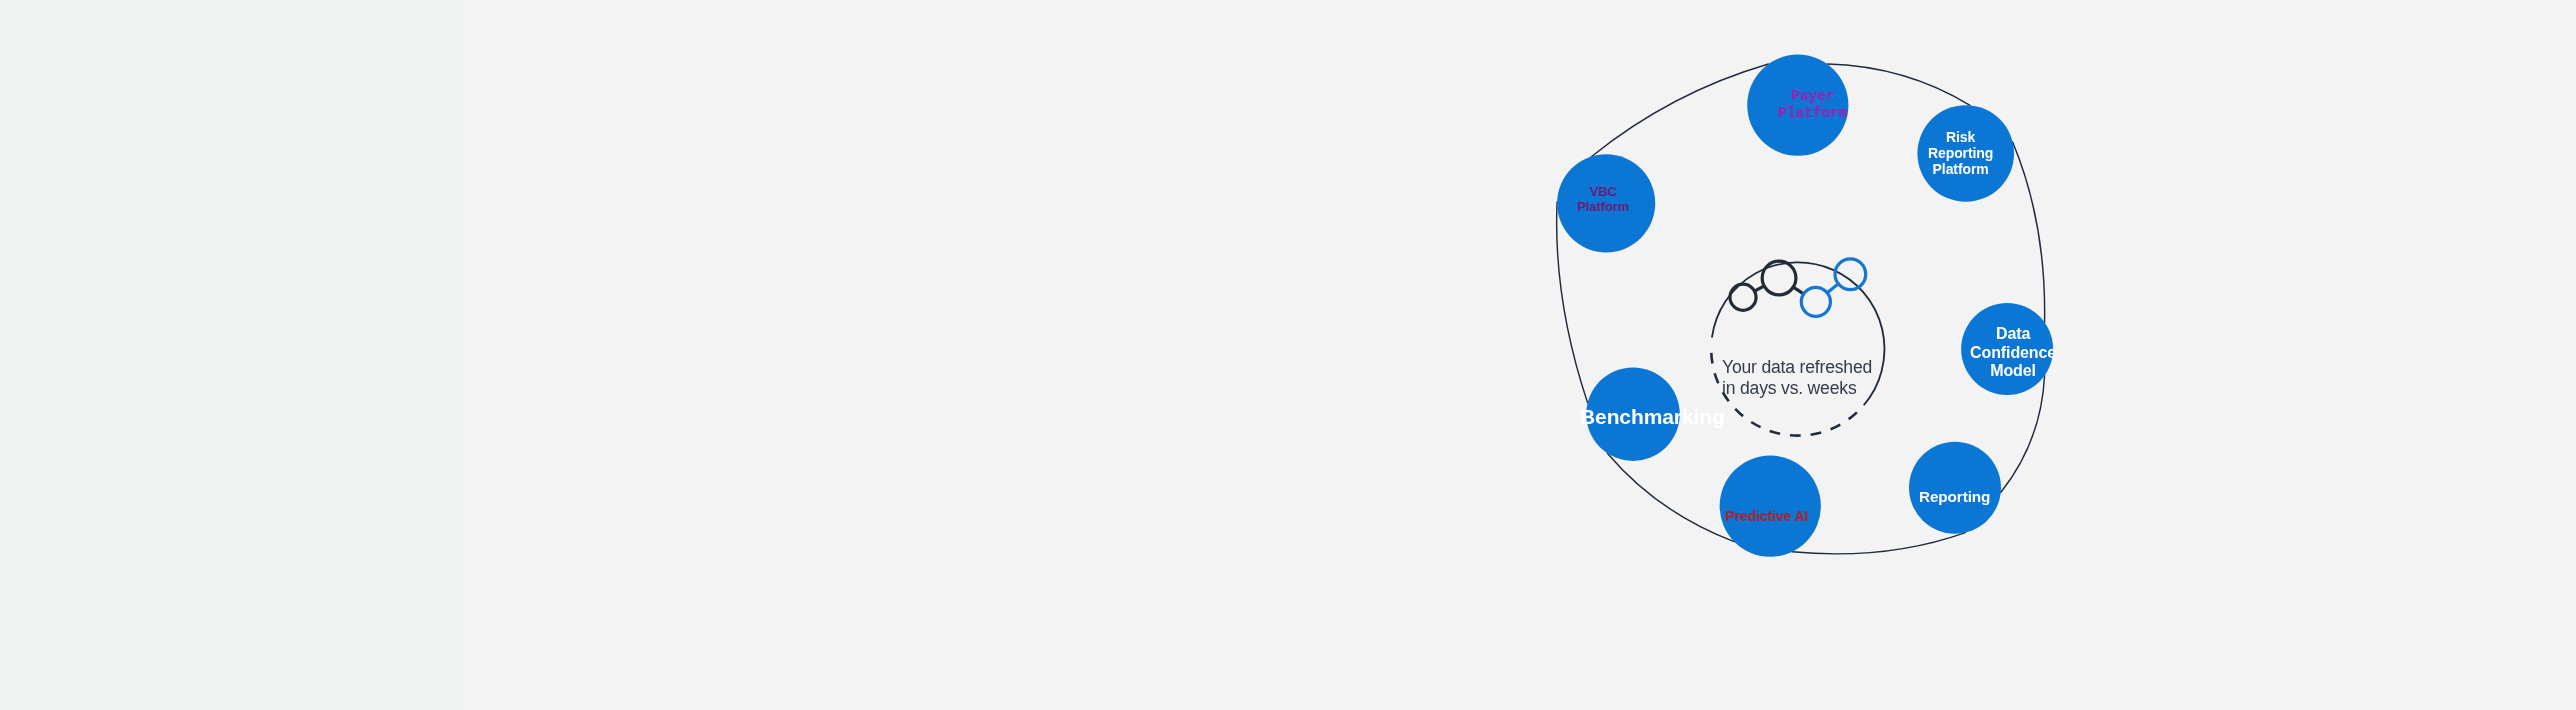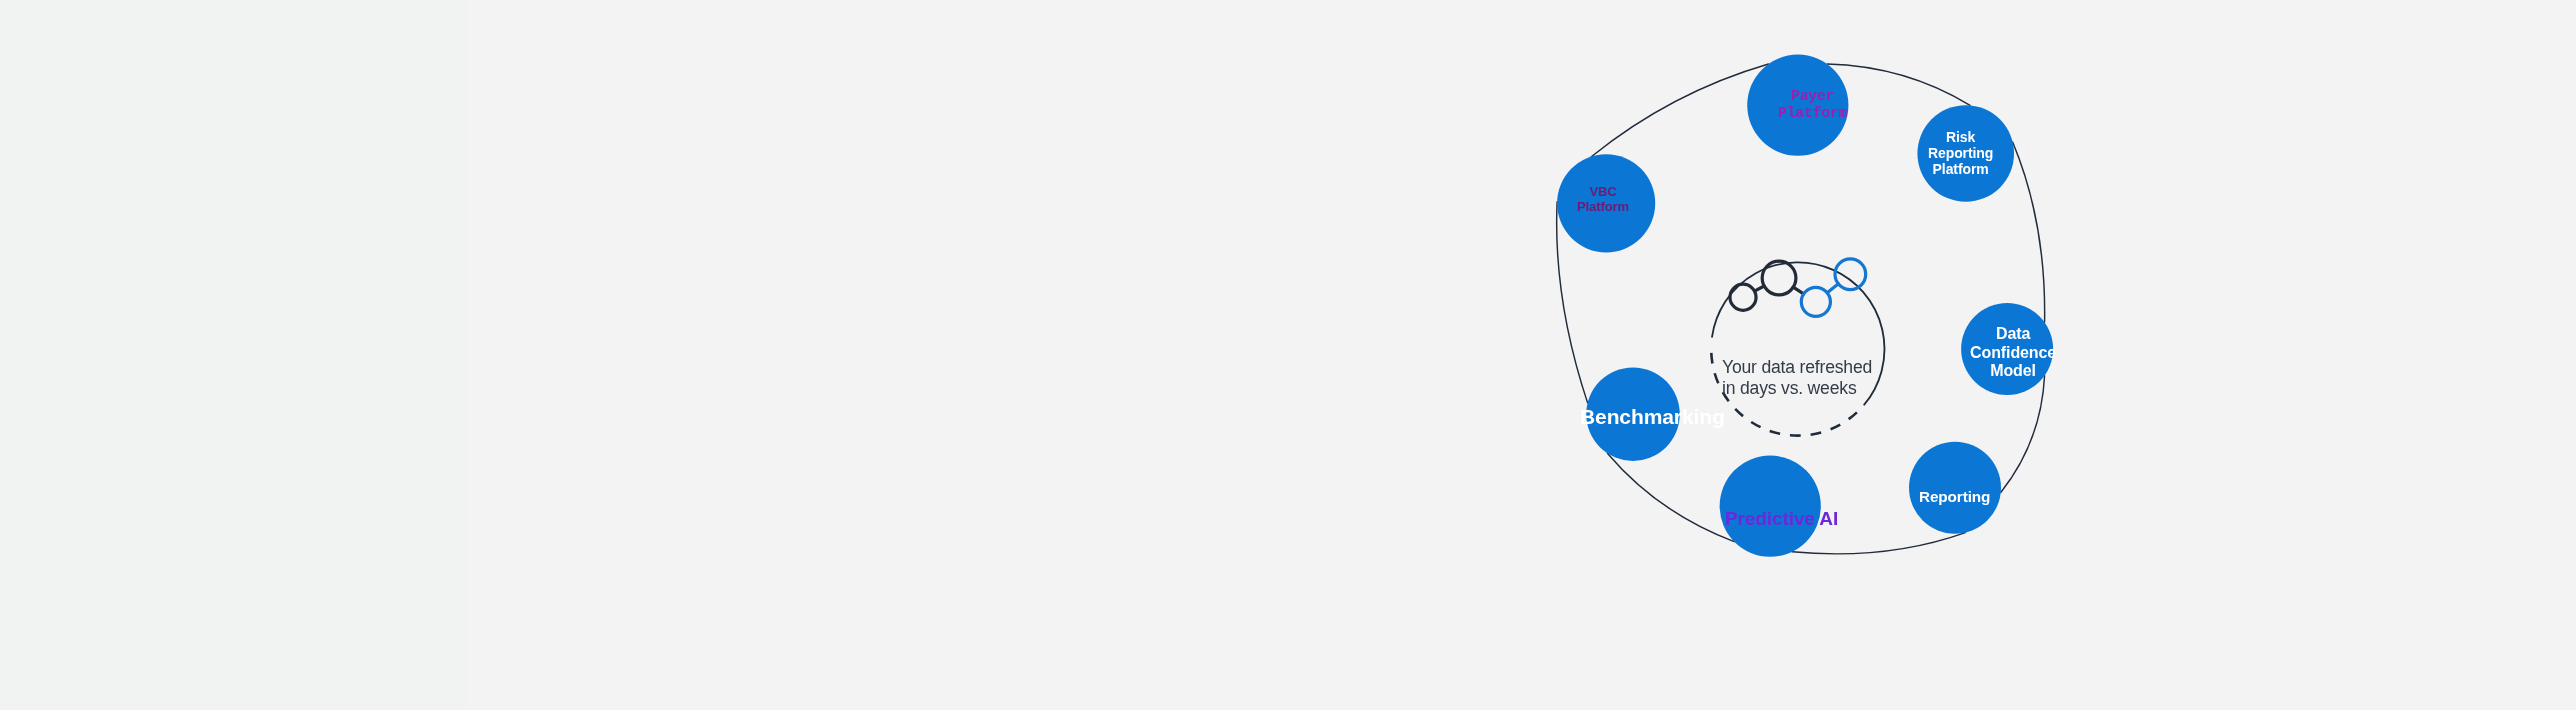--- a/index.html
+++ b/index.html
@@ -113,21 +113,21 @@
     <div id="node-labels">
         <div class="node-label" style="font-size: 14.6px; color: #a21caf; left: 283px; top: 88px; font-family: Liberation Mono, monospace;">Payer
 Platform</div>
         <div class="node-label" style="font-size: 14px; color: rgb(255, 255, 255); left: 433px; top: 129px;">Risk
 Reporting
 Platform</div>
         <div class="node-label" style="font-size: 16px; color: rgb(255, 255, 255); left: 475px; top: 325px;">Data
 Confidence
 Model</div>
         <div class="node-label" style="font-size: 15.3px; color: rgb(255, 255, 255); left: 424px; top: 488px;">Reporting</div>
-        <div class="node-label" style="font-size: 19px; color: #6d28d9; left: 230px; top: 508px;">Predictive AI</div>
+        <div class="node-label" style="font-size: 14px; color: #b91c1c; left: 230px; top: 508px;">Predictive AI</div>
         <div class="node-label" style="font-size: 21px; color: rgb(255, 255, 255); left: 85px; top: 405px;">Benchmarking</div>
         <div class="node-label" style="font-size: 13px; color: #701a75; left: 82px; top: 184px;">VBC
 Platform</div>
       </div>
     <div class="center-caption" id="center-caption" style="color: rgb(51, 60, 72); left: 227px; top: 357px;">Your data refreshed
 in days vs. weeks</div>
   </div>
 </div>
 
 

